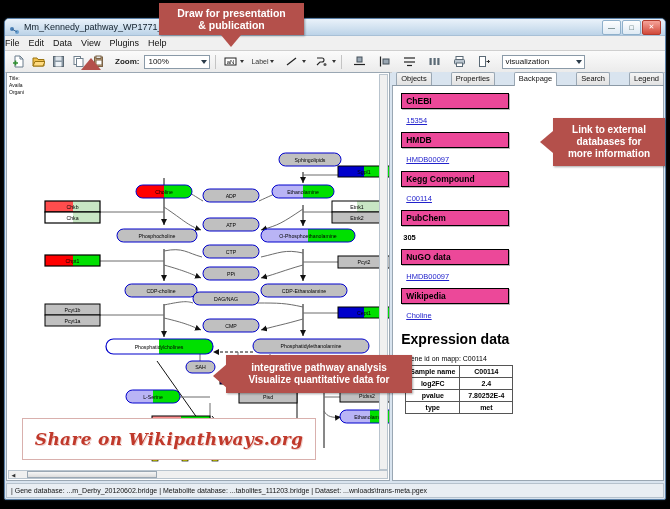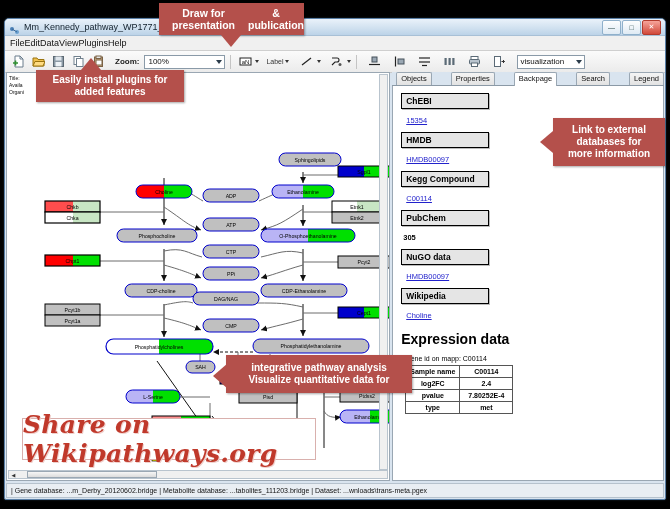--- a/index.html
+++ b/index.html
@@ -16,21 +16,21 @@
   .titlebar .tb-icon{width:11px;height:11px;margin-right:4px;flex:none;}
   .titlebar .tb-text{font-size:9px;color:#12202c;white-space:nowrap;overflow:hidden;}
   .win-btns{margin-left:auto;display:flex;gap:1px;}
   .win-btn{width:17px;height:13px;border:1px solid #8fb0cb;border-radius:2px;
            background:linear-gradient(#fdfefe,#dfeaf4);font-size:7px;color:#244;display:flex;
            align-items:center;justify-content:center;}
   .win-btn.close{background:linear-gradient(#f6a49a,#d1493a);border-color:#b23b2d;color:#fff;}
 
   
   .menubar{height:14px;background:#f0f0f0;border-bottom:1px solid #cfcfcf;display:flex;
-           align-items:center;padding-left:5px;}
+           align-items:center;gap:9px;}
   .menubar .mi{font-size:9px;color:#111;cursor:default;}
 
   
   .toolbar{height:21px;background:linear-gradient(#fbfbfb,#ebebeb);border-bottom:1px solid #c9c9c9;
            display:flex;align-items:center;padding-left:4px;gap:2px;position:relative;}
   .tbtn{width:16px;height:16px;display:flex;align-items:center;justify-content:center;
         border:1px solid transparent;border-radius:2px;}
   .tbtn svg{display:block;}
   .sep{width:1px;height:14px;background:#c4c4c4;margin:0 3px;}
   .zoomlabel{font-size:8px;color:#222;margin:0 3px 0 6px;font-weight:bold;}
@@ -54,21 +54,21 @@
   #pathway{position:absolute;left:0;top:0;}
 
   
   .tabstrip{height:13px;display:flex;align-items:flex-end;padding-left:4px;gap:19px;
             border-bottom:1px solid #8b99a6;background:#d9e4ef;}
   .tab{font-size:7.5px;padding:1px 4px 1px 4px;border:1px solid #9aa7b3;border-bottom:none;
        background:linear-gradient(#f4f4f4,#e2e2e2);color:#111;border-radius:2px 2px 0 0;line-height:10px;}
   .tab.active{background:#fff;font-weight:normal;position:relative;top:1px;padding-bottom:2px;}
   .backpage{flex:1;background:#fff;border:1px solid #9aa7b3;border-top:none;box-sizing:border-box;
             padding:7px 0 0 8px;position:relative;overflow:hidden;}
-  .dbbox{width:88px;border:1px solid #000;background:#e5e5e5;font-size:8.5px;font-weight:bold;color:#000;
+  .dbbox{width:108px;border:1px solid #000;background:#ec4899;font-size:8.5px;font-weight:bold;color:#000;
          padding:2px 4px;box-sizing:border-box;box-shadow:1px 1px 0 #bbb;}
   .dblink{font-size:7.5px;color:#2222cc;text-decoration:underline;margin:4px 0 7px 5px;display:inline-block;}
   .dbval{font-size:7.5px;color:#000;margin:4px 0 7px 2px;display:inline-block;font-weight:bold;}
   .exphdr{font-size:14px;font-weight:bold;color:#000;margin:4px 0 8px 0;}
   .geneid{font-size:7px;color:#000;margin:0 0 3px 4px;}
   table.exp{border-collapse:collapse;margin-left:4px;}
   table.exp td{border:1px solid #555;font-size:7px;text-align:center;padding:2px 4px;background:#fff;
                font-weight:bold;color:#000;min-width:44px;}
 
   
@@ -91,21 +91,21 @@
            display:flex;align-items:center;justify-content:center;line-height:12px;
            box-shadow:1px 1px 2px rgba(0,0,0,.35);}
   .arrowdown{position:absolute;width:0;height:0;border-left:10px solid transparent;
              border-right:10px solid transparent;border-top:12px solid #b4504b;}
   .arrowup{position:absolute;width:0;height:0;border-left:10px solid transparent;
            border-right:10px solid transparent;border-bottom:12px solid #b4504b;}
   .arrowleft{position:absolute;width:0;height:0;border-top:11px solid transparent;
              border-bottom:11px solid transparent;border-right:13px solid #b4504b;}
   .sharebox{position:absolute;left:22px;top:418px;width:292px;height:40px;background:#fff;
             border:1px solid #d9b0ad;display:flex;align-items:center;justify-content:center;}
-  .sharebox span{font-family:"DejaVu Serif",serif;font-style:italic;font-weight:bold;font-size:25px;
+  .sharebox span{font-family:"DejaVu Serif",serif;font-style:italic;font-weight:bold;font-size:17px;
                  color:#c0392b;text-shadow:1px 1px 0 #f0d0cc;letter-spacing:.3px;}
 </style>
 </head>
 <body>
 
 <div id="root">
 
   <div class="window">
 
     <div class="titlebar">
@@ -162,21 +162,21 @@
       </span>
       <span class="tbtn">
         <svg width="13" height="13" viewBox="0 0 13 13">
             <rect x="2.5" y="2" width="8" height="9.5" fill="#cfb08a" stroke="#7a6245"></rect>
             <rect x="4" y="1" width="5" height="2.5" fill="#e6e6e6" stroke="#7a6245"></rect>
             <rect x="4" y="5" width="6" height="5" fill="#fff" stroke="#7a6245"></rect>
           </svg>
       </span>
 
       <span class="zoomlabel">Zoom:</span>
-      <span class="combo" style="width:81px">
+      <span class="combo" style="width:66px">
         <span>100%</span>
         <span class="arw"></span>
       </span>
 
       <span class="sep"></span>
 
       <span class="tdrop">
         <span class="tbtn">
           <svg width="13" height="13" viewBox="0 0 13 13">
               <rect x="1" y="3" width="11" height="7" fill="#fff" stroke="#222"></rect>
@@ -245,21 +245,21 @@
             <rect x="3.5" y="8" width="6" height="3.5" fill="#fff" stroke="#5b6a76"></rect>
           </svg>
       </span>
       <span class="tbtn" style="margin-left:5px">
         <svg width="13" height="13" viewBox="0 0 13 13">
             <rect x="1.5" y="1.5" width="6" height="10" fill="#fff" stroke="#5b6a76"></rect>
             <path d="M8.5 6.5h3M10 5l1.5 1.5L10 8" fill="none" stroke="#333" stroke-width="1"></path>
           </svg>
       </span>
 
-      <span class="combo" style="width:68px;margin-left:6px">
+      <span class="combo" style="width:83px;margin-left:6px">
         <span>visualization</span>
         <span class="arw"></span>
       </span>
     </div>
 
     <div class="workarea">
 
       <div class="canvaspane">
 
         <div class="infohdr">
@@ -590,30 +590,26 @@
             </table>
         </div>
       </div>
     </div>
 
     <div class="statusbar">
       <span>| Gene database: ...m_Derby_20120602.bridge | Metabolite database: ...tabolites_111203.bridge | Dataset: ...wnloads\trans-meta.pgex</span>
     </div>
   </div>
 
-  <div class="callout" style="left:159px;top:3px;width:145px;height:32px;font-size:10.5px;flex-direction:row;">
+  <div class="callout" style="left:159px;top:3px;width:145px;height:32px;font-size:10.5px;flex-direction:column;">
     <span>Draw for presentation</span>
     <span>&amp; publication</span>
   </div>
   <div class="arrowdown" style="left:221px;top:35px;"></div>
 
-  <div class="callout" style="left:36px;top:70px;width:148px;height:32px;font-size:10px;flex-direction:column;">
-    <span>Easily install plugins for</span>
-    <span>added features</span>
-  </div>
   <div class="arrowup" style="left:81px;top:58px;"></div>
 
   <div class="callout" style="left:553px;top:118px;width:112px;height:48px;font-size:10px;flex-direction:column;">
     <span>Link  to external</span>
     <span>databases  for</span>
     <span>more information</span>
   </div>
   <div class="arrowleft" style="left:540px;top:131px;"></div>
 
   <div class="callout" style="left:226px;top:355px;width:186px;height:38px;font-size:10px;flex-direction:column;">

